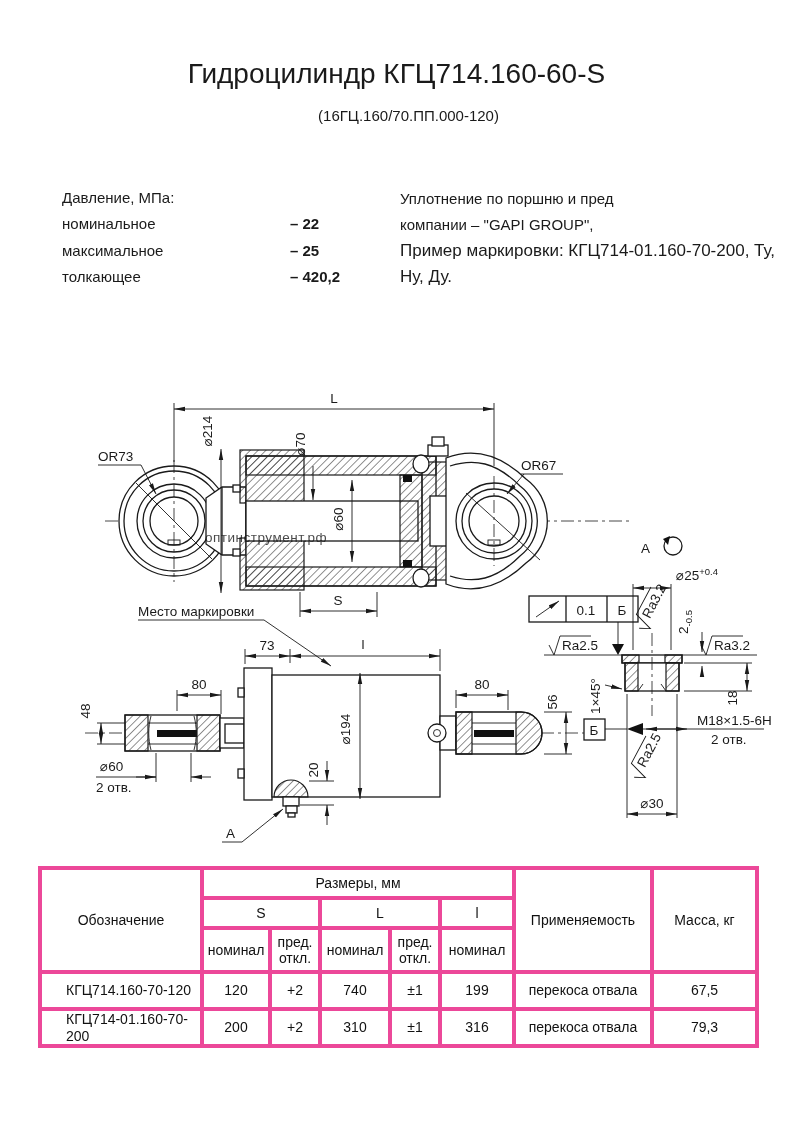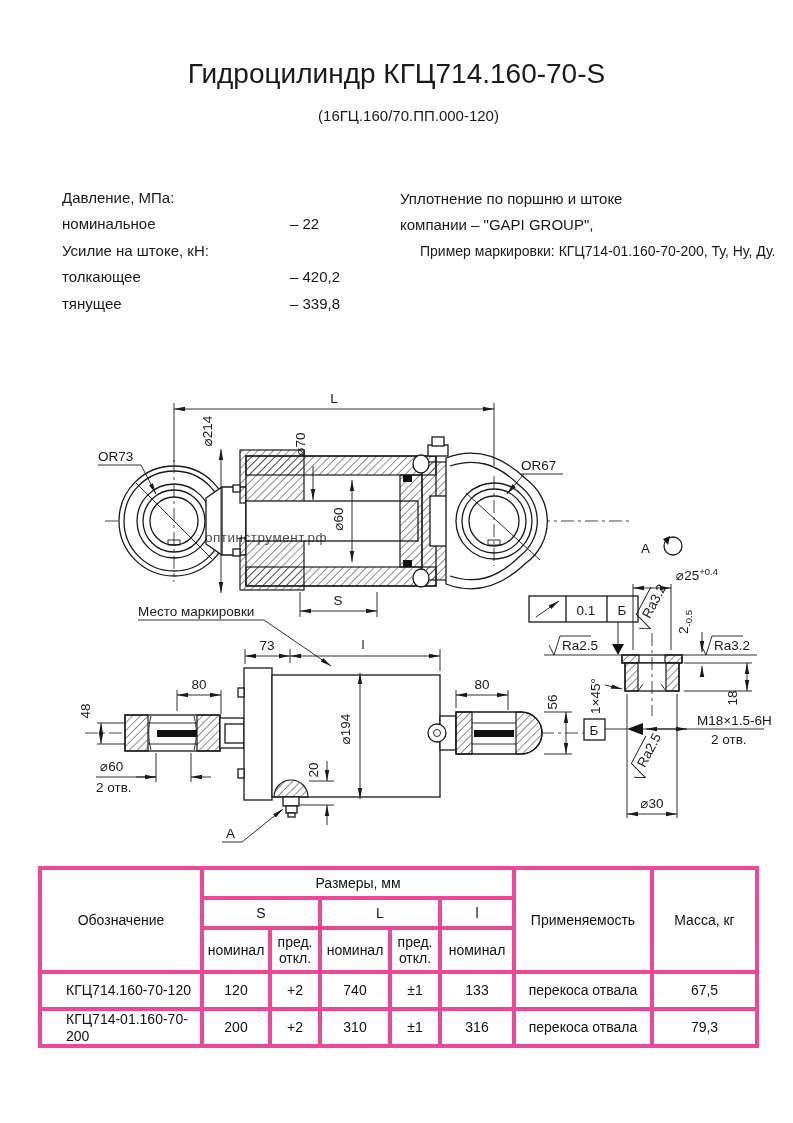--- a/index.html
+++ b/index.html
@@ -2,23 +2,23 @@
 <html><head>
 <meta charset="utf-8">
 <style>
   html,body{margin:0;padding:0;background:#e8e8e8;}
   .page{position:relative;width:793px;height:1123px;background:#ffffff;margin:0 auto;
         font-family:"Liberation Sans","DejaVu Sans",sans-serif;color:#1a1a1a;overflow:hidden;}
   .title{position:absolute;top:58px;left:0;width:100%;text-align:center;font-size:28px;}
   .subtitle{position:absolute;top:107px;left:12px;width:100%;text-align:center;font-size:15px;}
   .specs{position:absolute;left:62px;top:148px;width:340px;font-size:15px;margin-top:36px;}
   .spec-row{position:relative;height:26.5px;display:flex;align-items:center;}
-  .spec-value{position:absolute;left:228px;}
+  .spec-value{position:absolute;left:228px;font-weight:bold;}
   .seal-note{position:absolute;left:400px;top:186px;width:380px;font-size:15px;line-height:26px;}
-  .seal-note .small{font-size:14px;margin-left:20px;}
+  .seal-note .small{font-size:17px;}
   svg.drawing{position:absolute;left:0;top:380px;}
   svg text{font-size:13.5px;fill:#1a1a1a;font-family:"Liberation Sans","DejaVu Sans",sans-serif;}
   .ln{stroke:#1a1a1a;stroke-width:1.3;fill:none;}
   .lnt{stroke:#1a1a1a;stroke-width:0.9;fill:none;}
   .wh{fill:#ffffff;stroke:#1a1a1a;stroke-width:1.3;}
   .ht{fill:url(#hatch);stroke:#1a1a1a;stroke-width:1.2;}
   .blk{fill:#111111;stroke:none;}
   .cl{stroke:#1a1a1a;stroke-width:0.8;stroke-dasharray:13 4 3 4;fill:none;}
   .dim{stroke:#1a1a1a;stroke-width:0.9;fill:none;}
   .dim-table{position:absolute;left:38px;top:866px;border-collapse:collapse;table-layout:fixed;
@@ -26,46 +26,43 @@
   .dim-table td{border:4px solid #ec4899;text-align:center;padding:0 3px;line-height:1.15;}
   .dim-table{border:2px solid #111;}
   .dim-table td.des{text-align:left;padding-left:24px;}
   .r1{height:30px;}.r2{height:30px;}.r3{height:44px;}.rd{height:37px;}
 </style>
 </head>
 <body>
 
 <div class="page">
 
-  <div class="title">Гидроцилиндр КГЦ714.160-70-S</div>
+  <div class="title">Гидроцилиндр КГЦ714.160-60-S</div>
   <div class="subtitle">(16ГЦ.160/70.ПП.000-120)</div>
 
   <div class="specs">
     <div class="spec-row">
         <span>Давление, МПа:</span>
       </div>
     <div class="spec-row">
       <span>номинальное</span>
       <span class="spec-value">– 22</span>
     </div>
     <div class="spec-row">
-        <span>Усилие на штоке, кН:</span>
-      </div>
+      <span>максимальное</span>
+      <span class="spec-value">– 25</span>
+    </div>
     <div class="spec-row">
       <span>толкающее</span>
       <span class="spec-value">– 420,2</span>
     </div>
-    <div class="spec-row">
-      <span>тянущее</span>
-      <span class="spec-value">– 339,8</span>
-    </div>
   </div>
 
   <div class="seal-note">
-    <div>Уплотнение по поршню и штоке</div>
+    <div>Уплотнение по поршню и пред</div>
     <div>компании – "GAPI GROUP",</div>
     <div class="small">Пример маркировки: КГЦ714-01.160-70-200, Ту, Ну, Ду.</div>
   </div>
 
   <svg class="drawing" width="793" height="480" viewBox="0 380 793 480">
     <defs>
       <pattern id="hatch" width="5.5" height="5.5" patternUnits="userSpaceOnUse" patternTransform="rotate(45)">
         <line x1="0" y1="0" x2="0" y2="5.5" stroke="#222" stroke-width="1"></line>
       </pattern>
       <marker id="arr" viewBox="0 0 12 6" refX="12" refY="3" markerWidth="11" markerHeight="5.5" markerUnits="userSpaceOnUse" orient="auto-start-reverse">
@@ -369,21 +366,21 @@
       <td>номинал</td>
       <td>пред. откл.</td>
       <td>номинал</td>
     </tr>
     <tr class="rd">
       <td class="des">КГЦ714.160-70-120</td>
       <td>120</td>
       <td>+2</td>
       <td>740</td>
       <td>±1</td>
-      <td>133</td>
+      <td>199</td>
       <td>перекоса отвала</td>
       <td>67,5</td>
     </tr>
     <tr class="rd">
       <td class="des">КГЦ714-01.160-70-200</td>
       <td>200</td>
       <td>+2</td>
       <td>310</td>
       <td>±1</td>
       <td>316</td>

